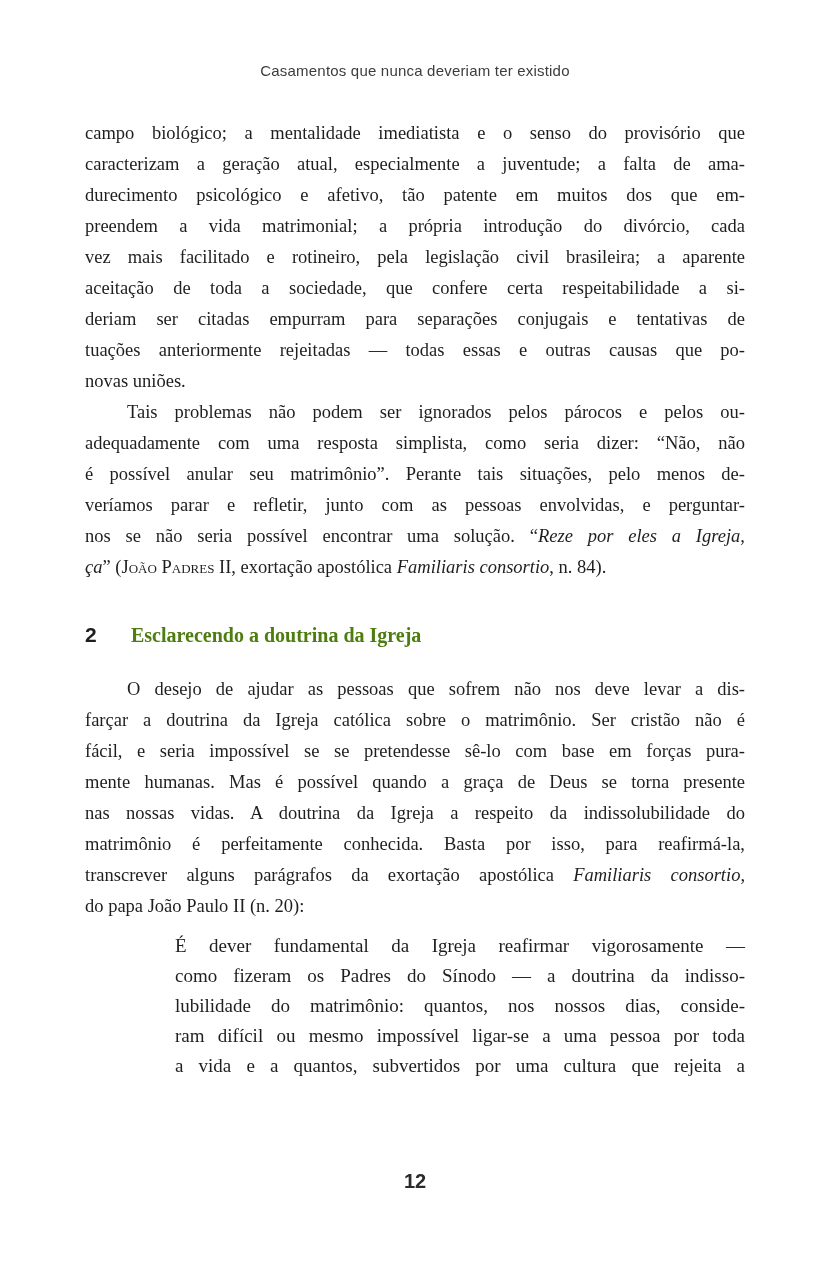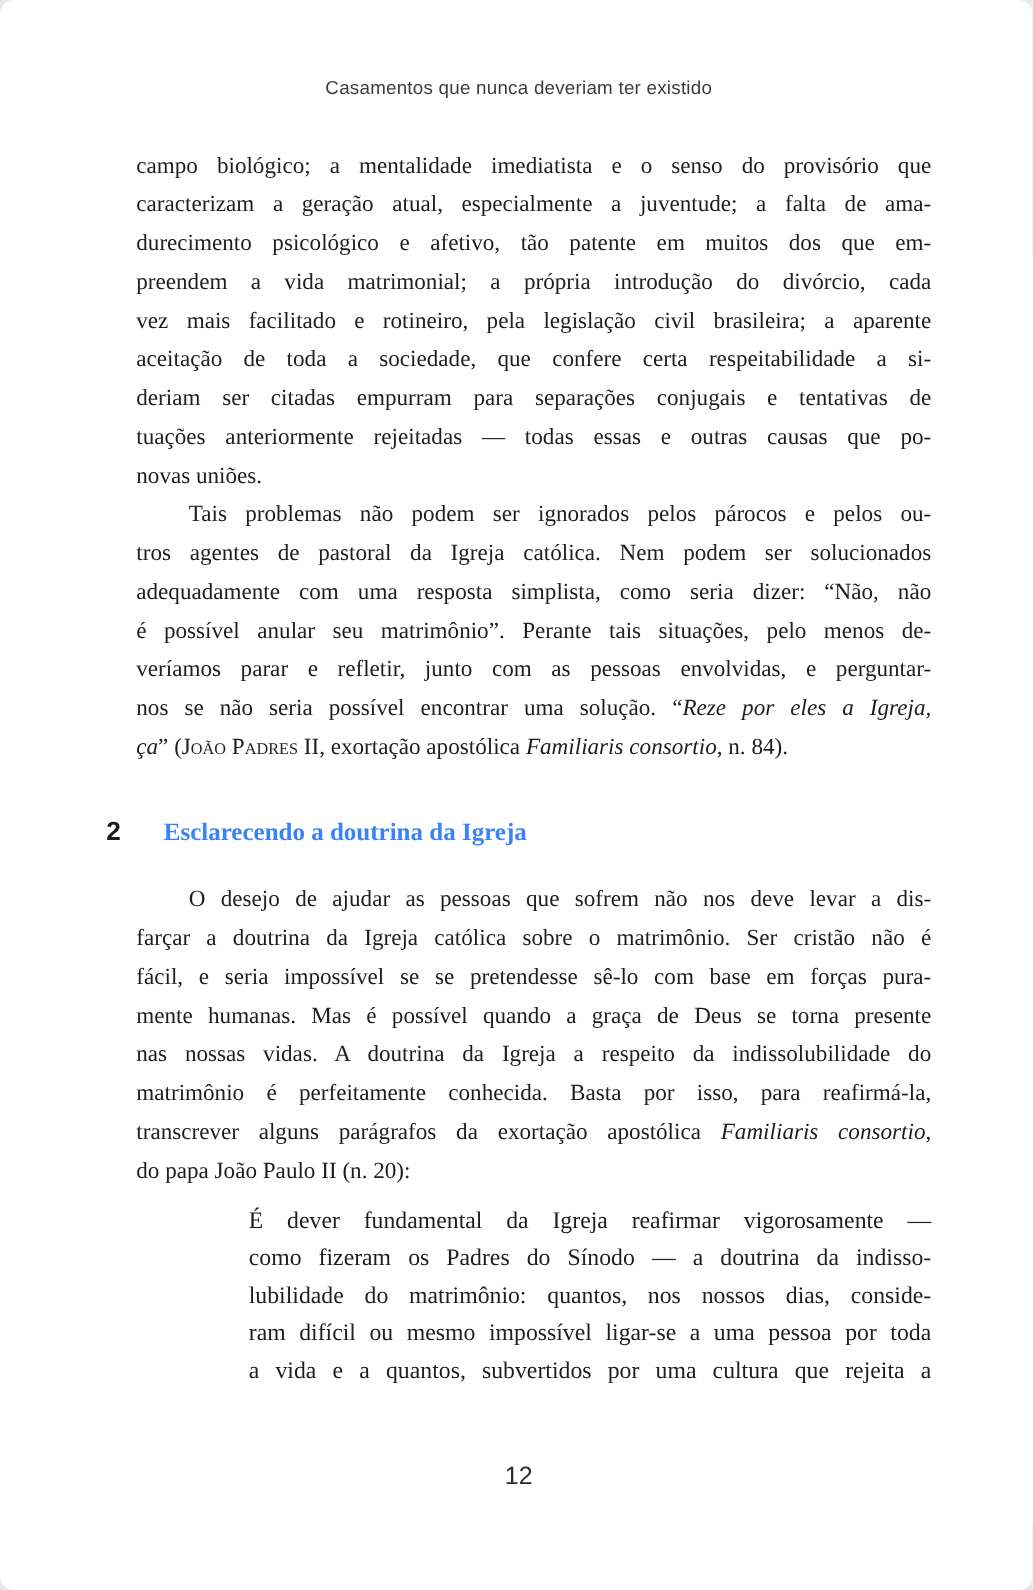--- a/index.html
+++ b/index.html
@@ -3,21 +3,20 @@
 <meta charset="utf-8">
 <style>
   html, body { margin: 0; padding: 0; background: #e8e8e8; }
   .page {
     position: relative;
     width: 826px;
     height: 1272px;
     margin: 0 auto;
     background: #ffffff;
     overflow: hidden;
-    border-radius: 11px;
   }
   .running-header {
     position: absolute;
     top: 62px;
     left: 85px;
     width: 660px;
     text-align: center;
     font-family: "Liberation Sans", sans-serif;
     font-size: 15px;
     color: #3c3c3c;
@@ -31,21 +30,20 @@
     color: #1e1e1e;
     font-family: "Liberation Serif", serif;
   }
   .para {
     font-size: 18.5px;
     line-height: 31px;
   }
   .line {
     text-align: justify;
     text-align-last: justify;
-    margin-left: 24px;
   }
   .line.no-just { text-align-last: left; font-family: Liberation Serif, serif; }
   .line.first-indent { text-indent: 42px; }
   .seg-i { font-style: italic; }
   .seg-sc { font-variant: small-caps; }
   .section-heading {
     display: flex;
     align-items: baseline;
     margin: 40px 0 27px 0;
   }
@@ -53,37 +51,38 @@
     flex: 0 0 46px;
     font-family: "Liberation Sans", sans-serif;
     font-weight: bold;
     font-size: 21px;
     color: #1e1e1e;
   }
   .heading-title {
     font-family: "Liberation Serif", serif;
     font-weight: bold;
     font-size: 20px;
-    color: #3b82f6;
+    color: #4d7c0f;
   }
   .blockquote {
     margin-top: 9px;
     padding-left: 90px;
     font-size: 19px;
     line-height: 30px;
   }
   .page-number {
     position: absolute;
     top: 1170px;
     left: 85px;
     width: 660px;
     text-align: center;
     font-family: "Liberation Sans", sans-serif;
     font-size: 20px;
     color: #2a2a2a;
+    font-weight: bold;
   }
 </style>
 </head>
 <body>
 
 <div class="page">
 
   <div class="running-header">Casamentos que nunca deveriam ter existido</div>
 
   <div class="content">
@@ -95,21 +94,20 @@
         <div class="line">preendem a vida matrimonial; a própria introdução do divórcio, cada</div>
         <div class="line">vez mais facilitado e rotineiro, pela legislação civil brasileira; a aparente</div>
         <div class="line">aceitação de toda a sociedade, que confere certa respeitabilidade a si-</div>
         <div class="line">deriam ser citadas empurram para separações conjugais e tentativas de</div>
         <div class="line">tuações anteriormente rejeitadas — todas essas e outras causas que po-</div>
         <div class="line no-just">novas uniões.</div>
       </div>
 
     <div class="para">
         <div class="line first-indent">Tais problemas não podem ser ignorados pelos párocos e pelos ou-</div>
-        <div class="line">tros agentes de pastoral da Igreja católica. Nem podem ser solucionados</div>
         <div class="line">adequadamente com uma resposta simplista, como seria dizer: “Não, não</div>
         <div class="line">é possível anular seu matrimônio”. Perante tais situações, pelo menos de-</div>
         <div class="line">veríamos parar e refletir, junto com as pessoas envolvidas, e perguntar-</div>
         <div class="line"><span>nos se não seria possível encontrar uma solução. “</span><span class="seg-i">Reze por eles a Igreja,</span></div>
         <div class="line no-just"><span class="seg-i">ça</span><span>” (</span><span class="seg-sc">João Padres II</span><span>, exortação apostólica </span><span class="seg-i">Familiaris consortio</span><span>, n. 84).</span></div>
       </div>
 
     <div class="section-heading">
       <span class="heading-number">2</span>
       <span class="heading-title">Esclarecendo a doutrina da Igreja</span>

